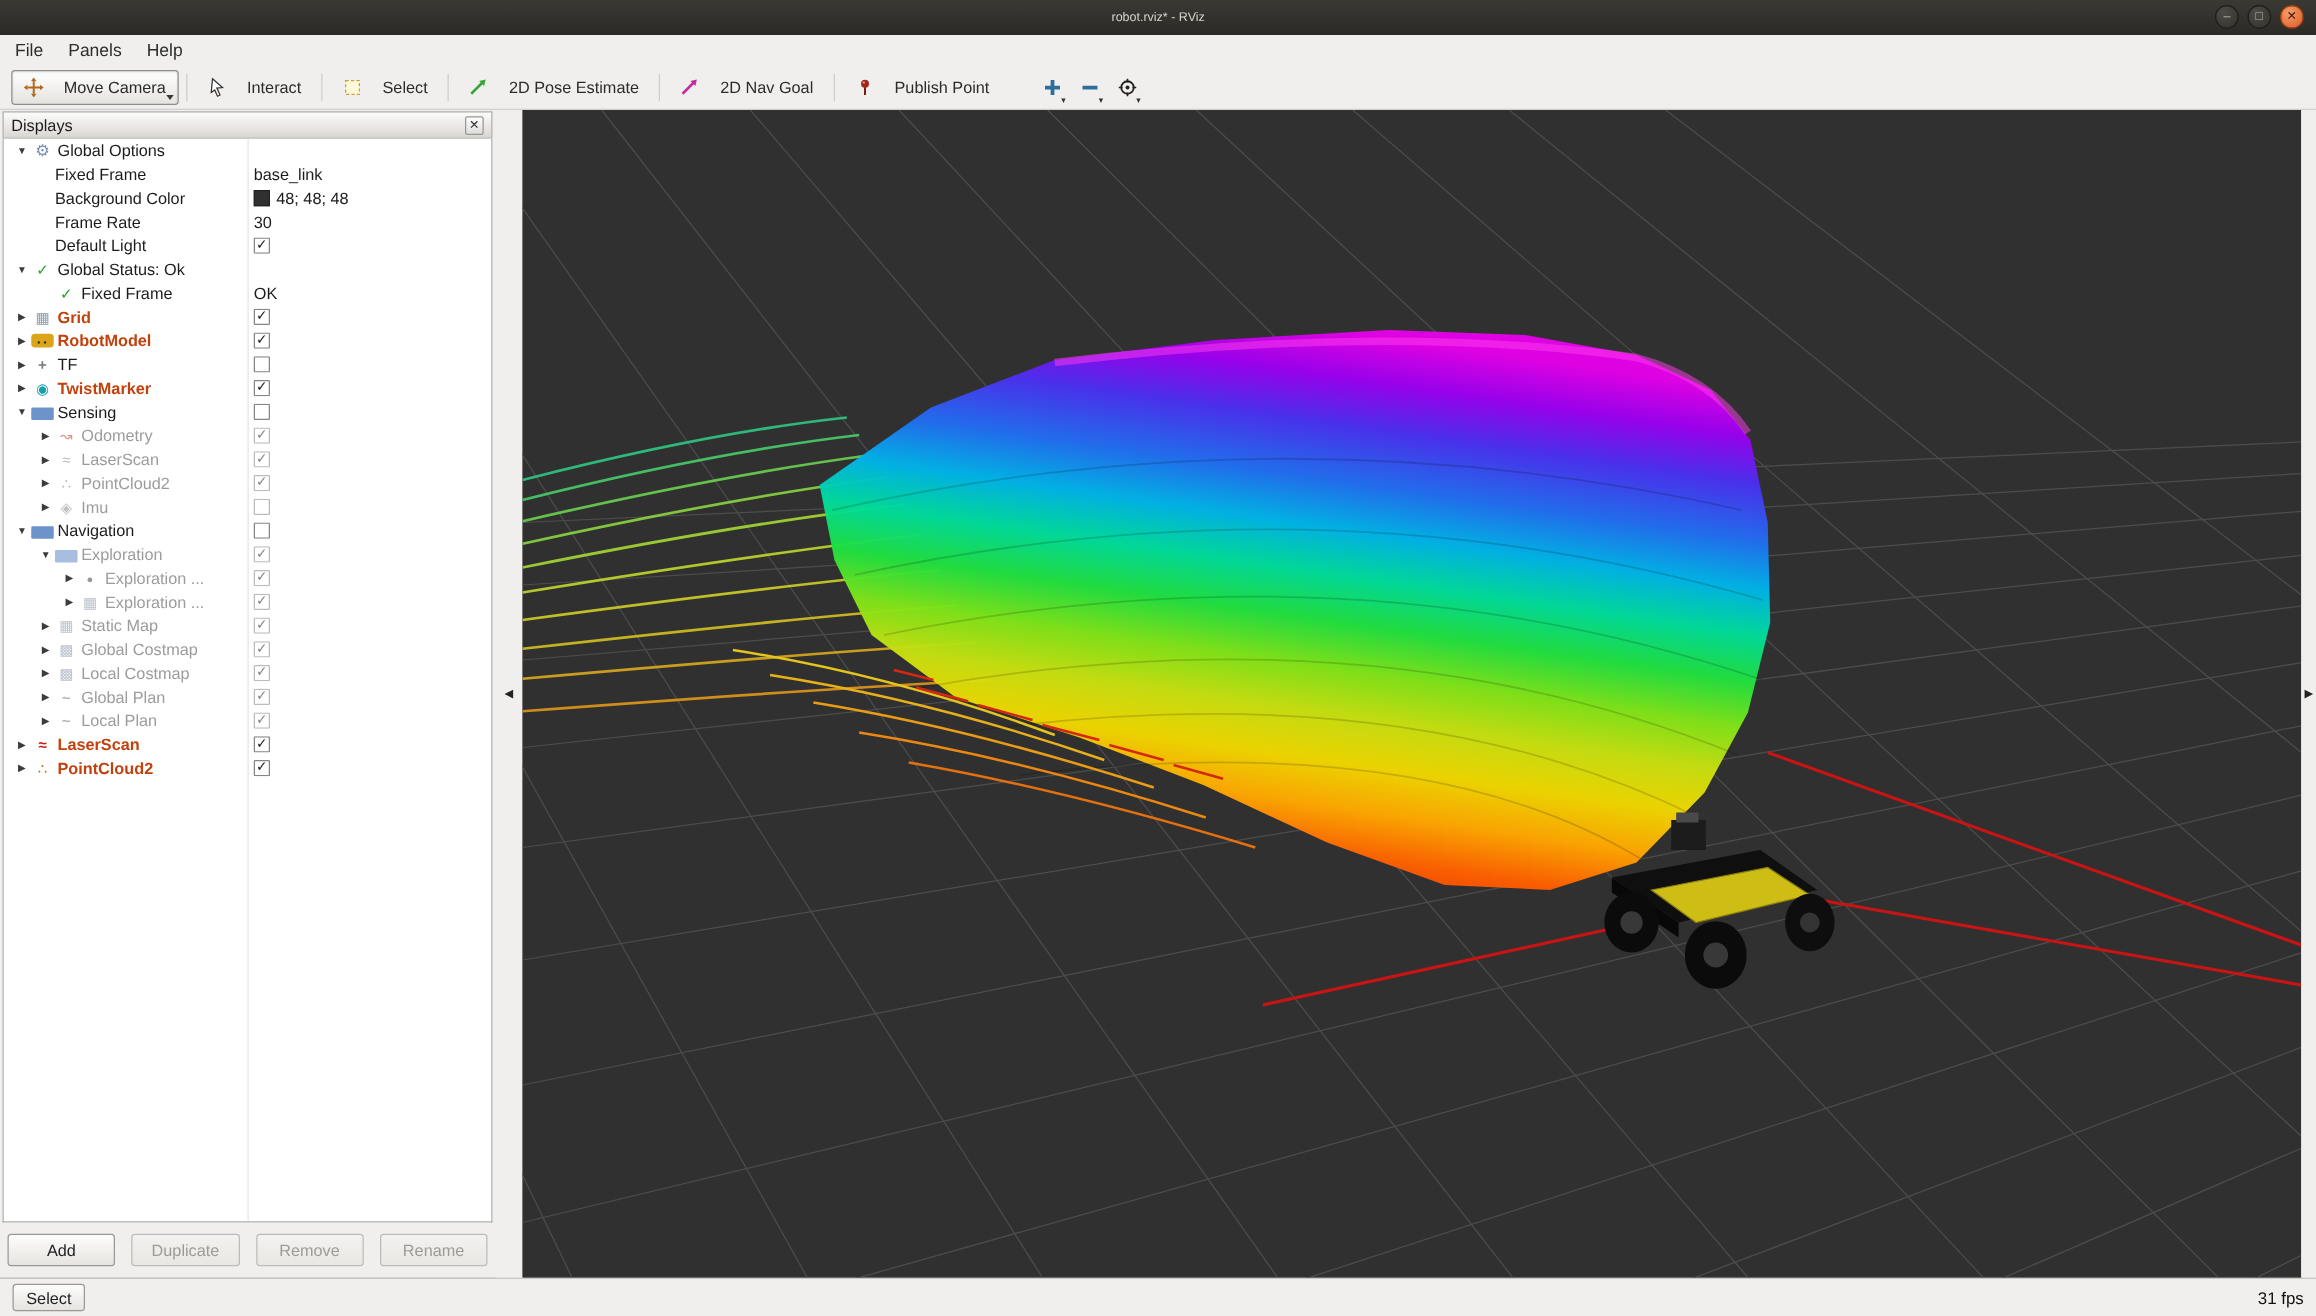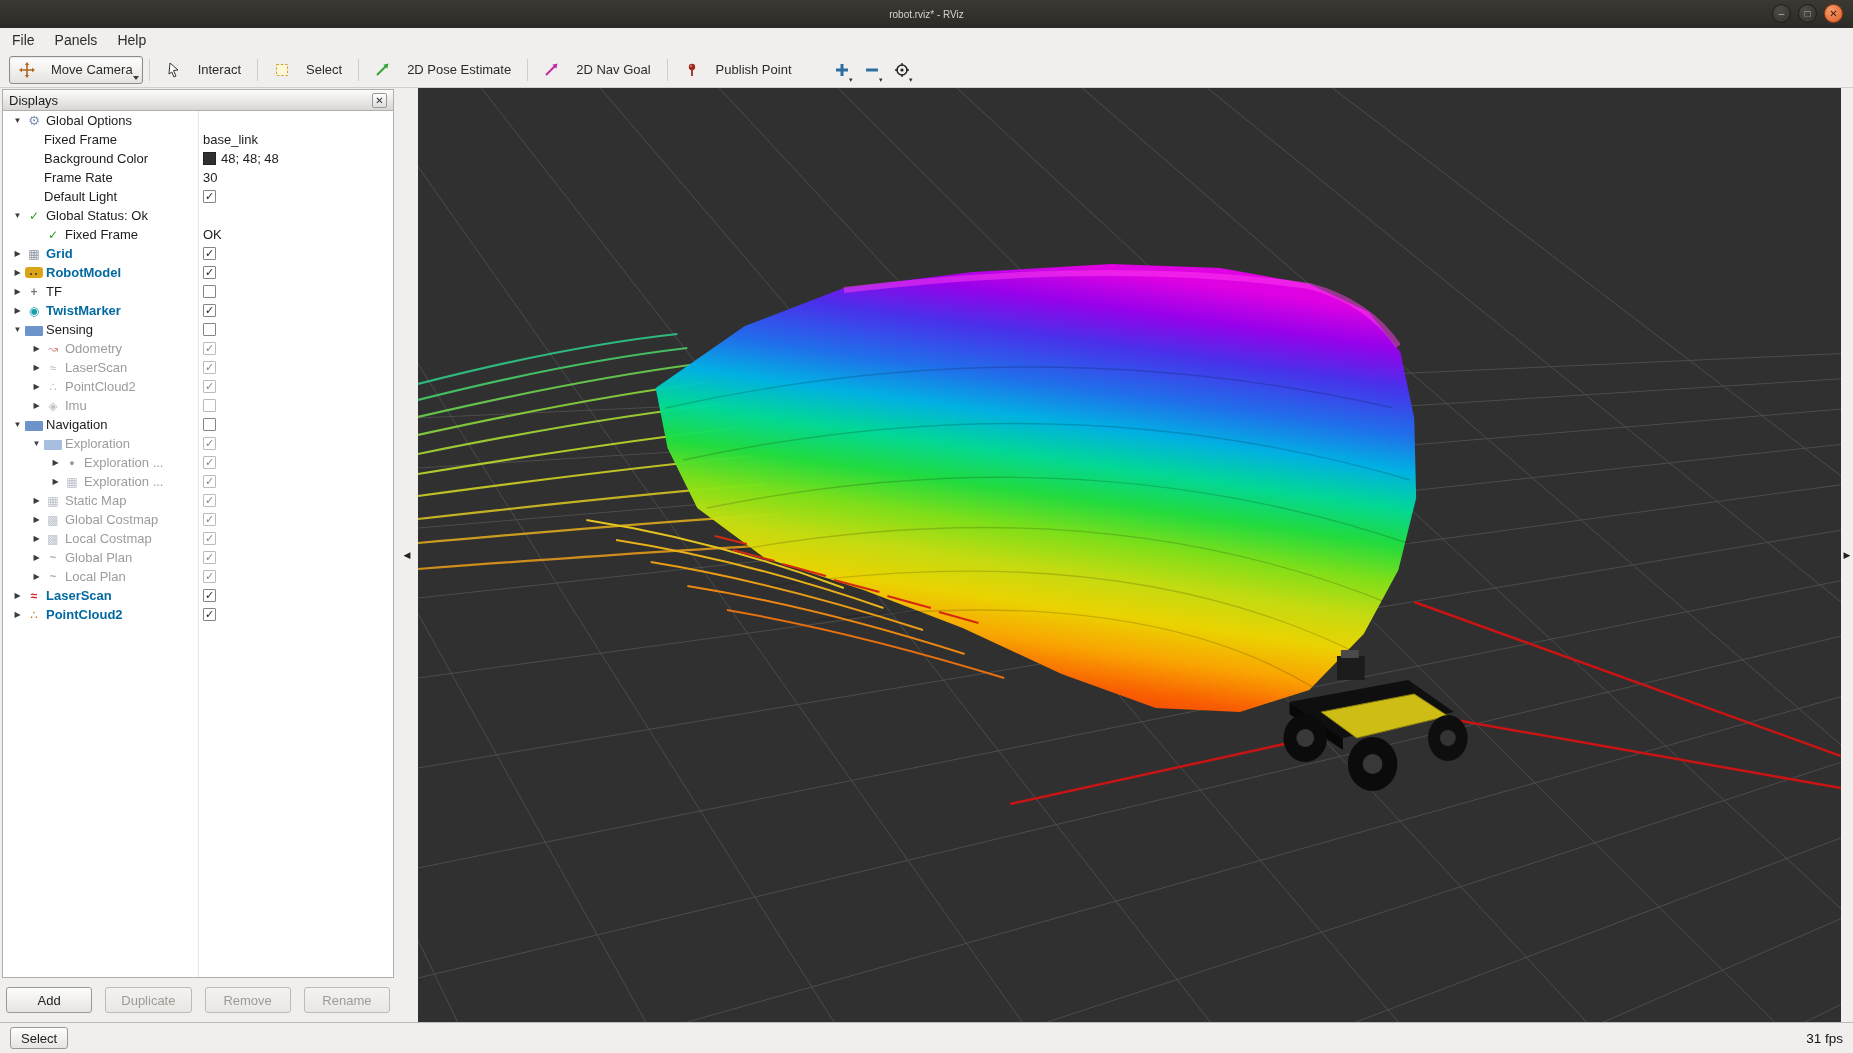--- a/index.html
+++ b/index.html
@@ -50,21 +50,21 @@
   .panel-close { margin-left:auto; width:15px; height:15px; border:1px solid #9a9894; border-radius:2px;
                  background:linear-gradient(#fff,#ddd); font-size:10px; line-height:13px; text-align:center; color:#333; }
   .tree-wrap { flex:1; background:#ffffff; border:1px solid #b1afab; border-top:none; position:relative; overflow:hidden; }
   .col-divider { position:absolute; left:195px; top:0; bottom:0; width:1px; background:#e6e6e6; }
   .tree-row { height:19px; display:flex; align-items:center; font-size:13px; }
   .tree-left { flex:0 0 195px; display:flex; align-items:center; overflow:hidden; white-space:nowrap; }
   .tree-value { flex:1; display:flex; align-items:center; padding-left:5px; overflow:hidden; white-space:nowrap; }
   .expander { width:15px; flex:0 0 15px; text-align:center; font-size:8px; color:#3c3c3c; }
   .tree-icon { width:18px; flex:0 0 18px; height:16px; margin-right:3px; display:inline-flex;
                align-items:center; justify-content:center; font-size:12px; position:relative; }
-  .tree-label.style-bold-blue { color:#0369a1; font-weight:bold; }
+  .tree-label.style-bold-blue { color:#c2410c; font-weight:bold; }
   .tree-label.style-grayed { color:#9c9c9c; }
   .grayed-icon { opacity:.6; }
   .checkbox { width:13px; height:13px; border:1px solid #858585; background:#fff; border-radius:1px;
               font-size:11px; line-height:11px; text-align:center; color:#1a1a1a; }
   .checkbox.grayed { opacity:.55; }
   .swatch { width:13px; height:13px; border:1px solid #222; margin-right:5px; display:inline-block; }
 
   .ic-gear { color:#7a8fb2; font-size:13px; }
   .ic-status-check { color:#1fa01f; font-weight:bold; }
   .ic-grid, .ic-map, .ic-costmap { color:#8e98a8; }

